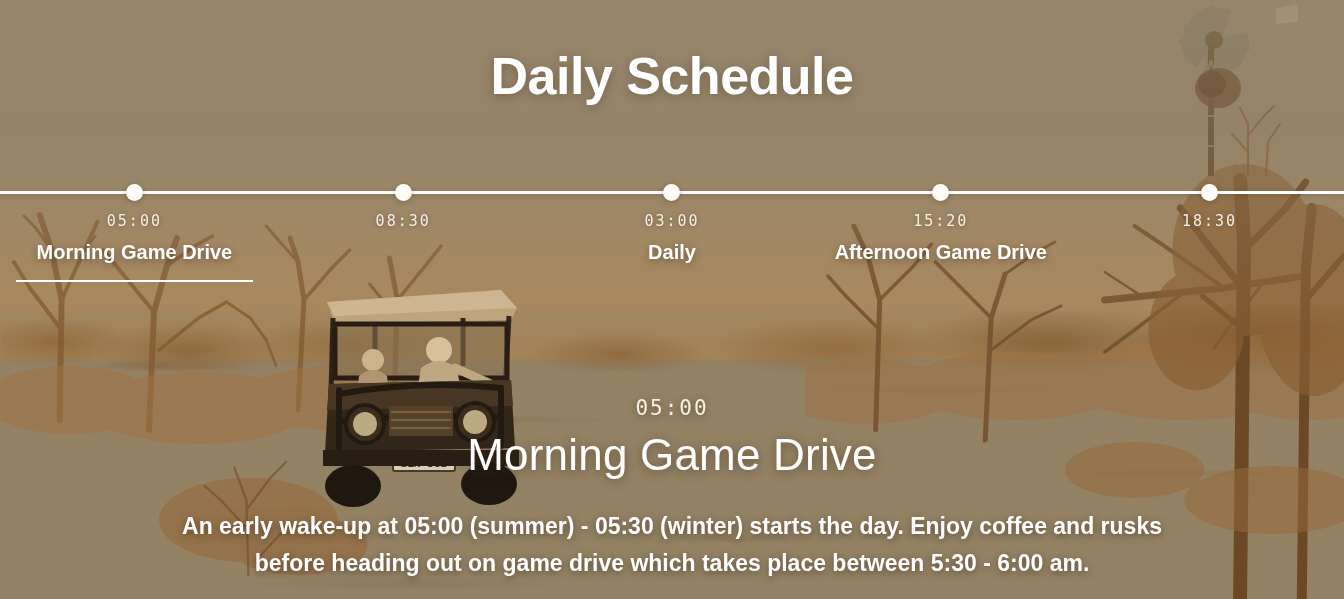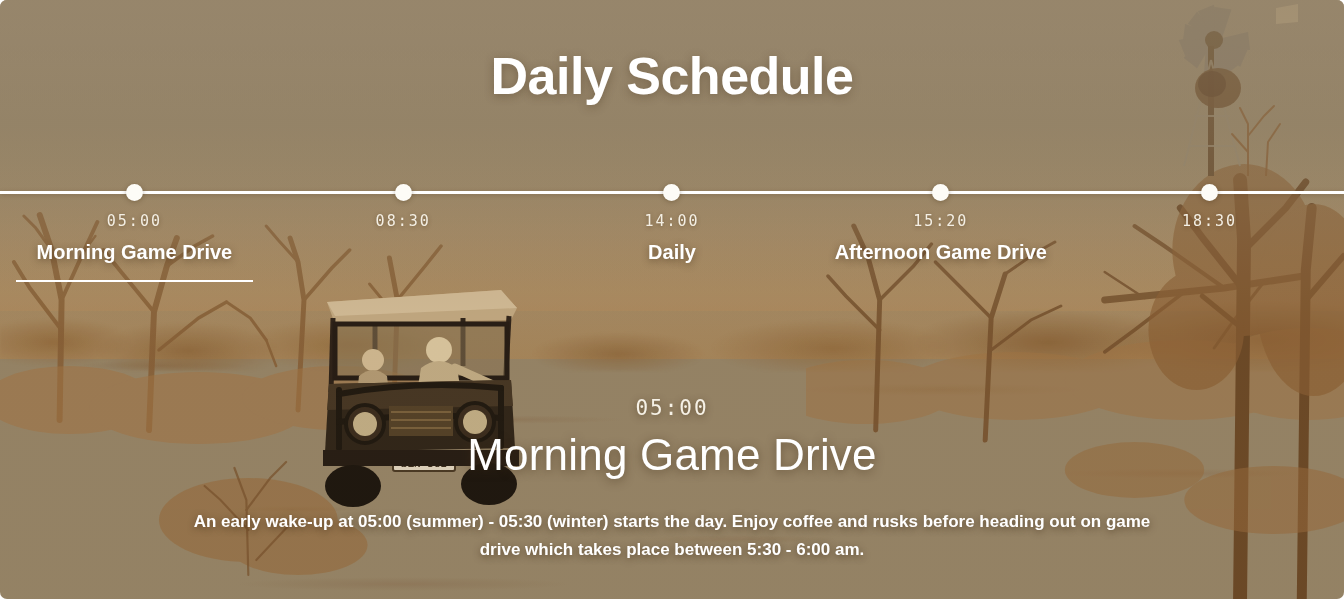--- a/index.html
+++ b/index.html
@@ -7,21 +7,20 @@
     width:1344px; height:599px;
     overflow:hidden;
     font-family:"Liberation Sans", sans-serif;
   }
 
   .hero {
     position:relative;
     width:1344px; height:599px;
     overflow:hidden;
     background:#9b8b6e;
-    border-radius:7px;
   }
 
   
   .bg { position:absolute; inset:0; overflow:hidden; }
 
   .sky {
     position:absolute; left:0; top:0; width:100%; height:52%;
     background:linear-gradient(180deg,#a2927a 0%,#9c8c70 40%,#a8926f 75%,#b09167 100%);
   }
   .haze {
@@ -145,21 +144,21 @@
     margin-top:10px;
     font-size:44px;
     font-weight:normal;
     color:#ffffff;
     letter-spacing:0.2px;
     text-shadow:0 2px 10px rgba(60,40,20,.55);
   }
   .detail-desc {
     margin:28px auto 0;
     max-width:1120px;
-    font-size:17px;
+    font-size:23px;
     font-weight:bold;
     line-height:1.62;
     color:#ffffff;
     text-shadow:0 2px 7px rgba(60,40,20,.6);
     padding:0 60px;
   }
 </style>
 </head>
 <body>
 
@@ -386,21 +385,21 @@
         </div>
 
         <div class="timeline-item">
           <div class="tl-dot"></div>
           <div class="tl-time">08:30</div>
           <div class="tl-underline"></div>
         </div>
 
         <div class="timeline-item">
           <div class="tl-dot"></div>
-          <div class="tl-time">14:00</div>
+          <div class="tl-time">03:00</div>
           <div class="tl-label">Daily</div>
           <div class="tl-underline"></div>
         </div>
 
         <div class="timeline-item">
           <div class="tl-dot"></div>
           <div class="tl-time">15:20</div>
           <div class="tl-label">Afternoon Game Drive</div>
           <div class="tl-underline"></div>
         </div>

